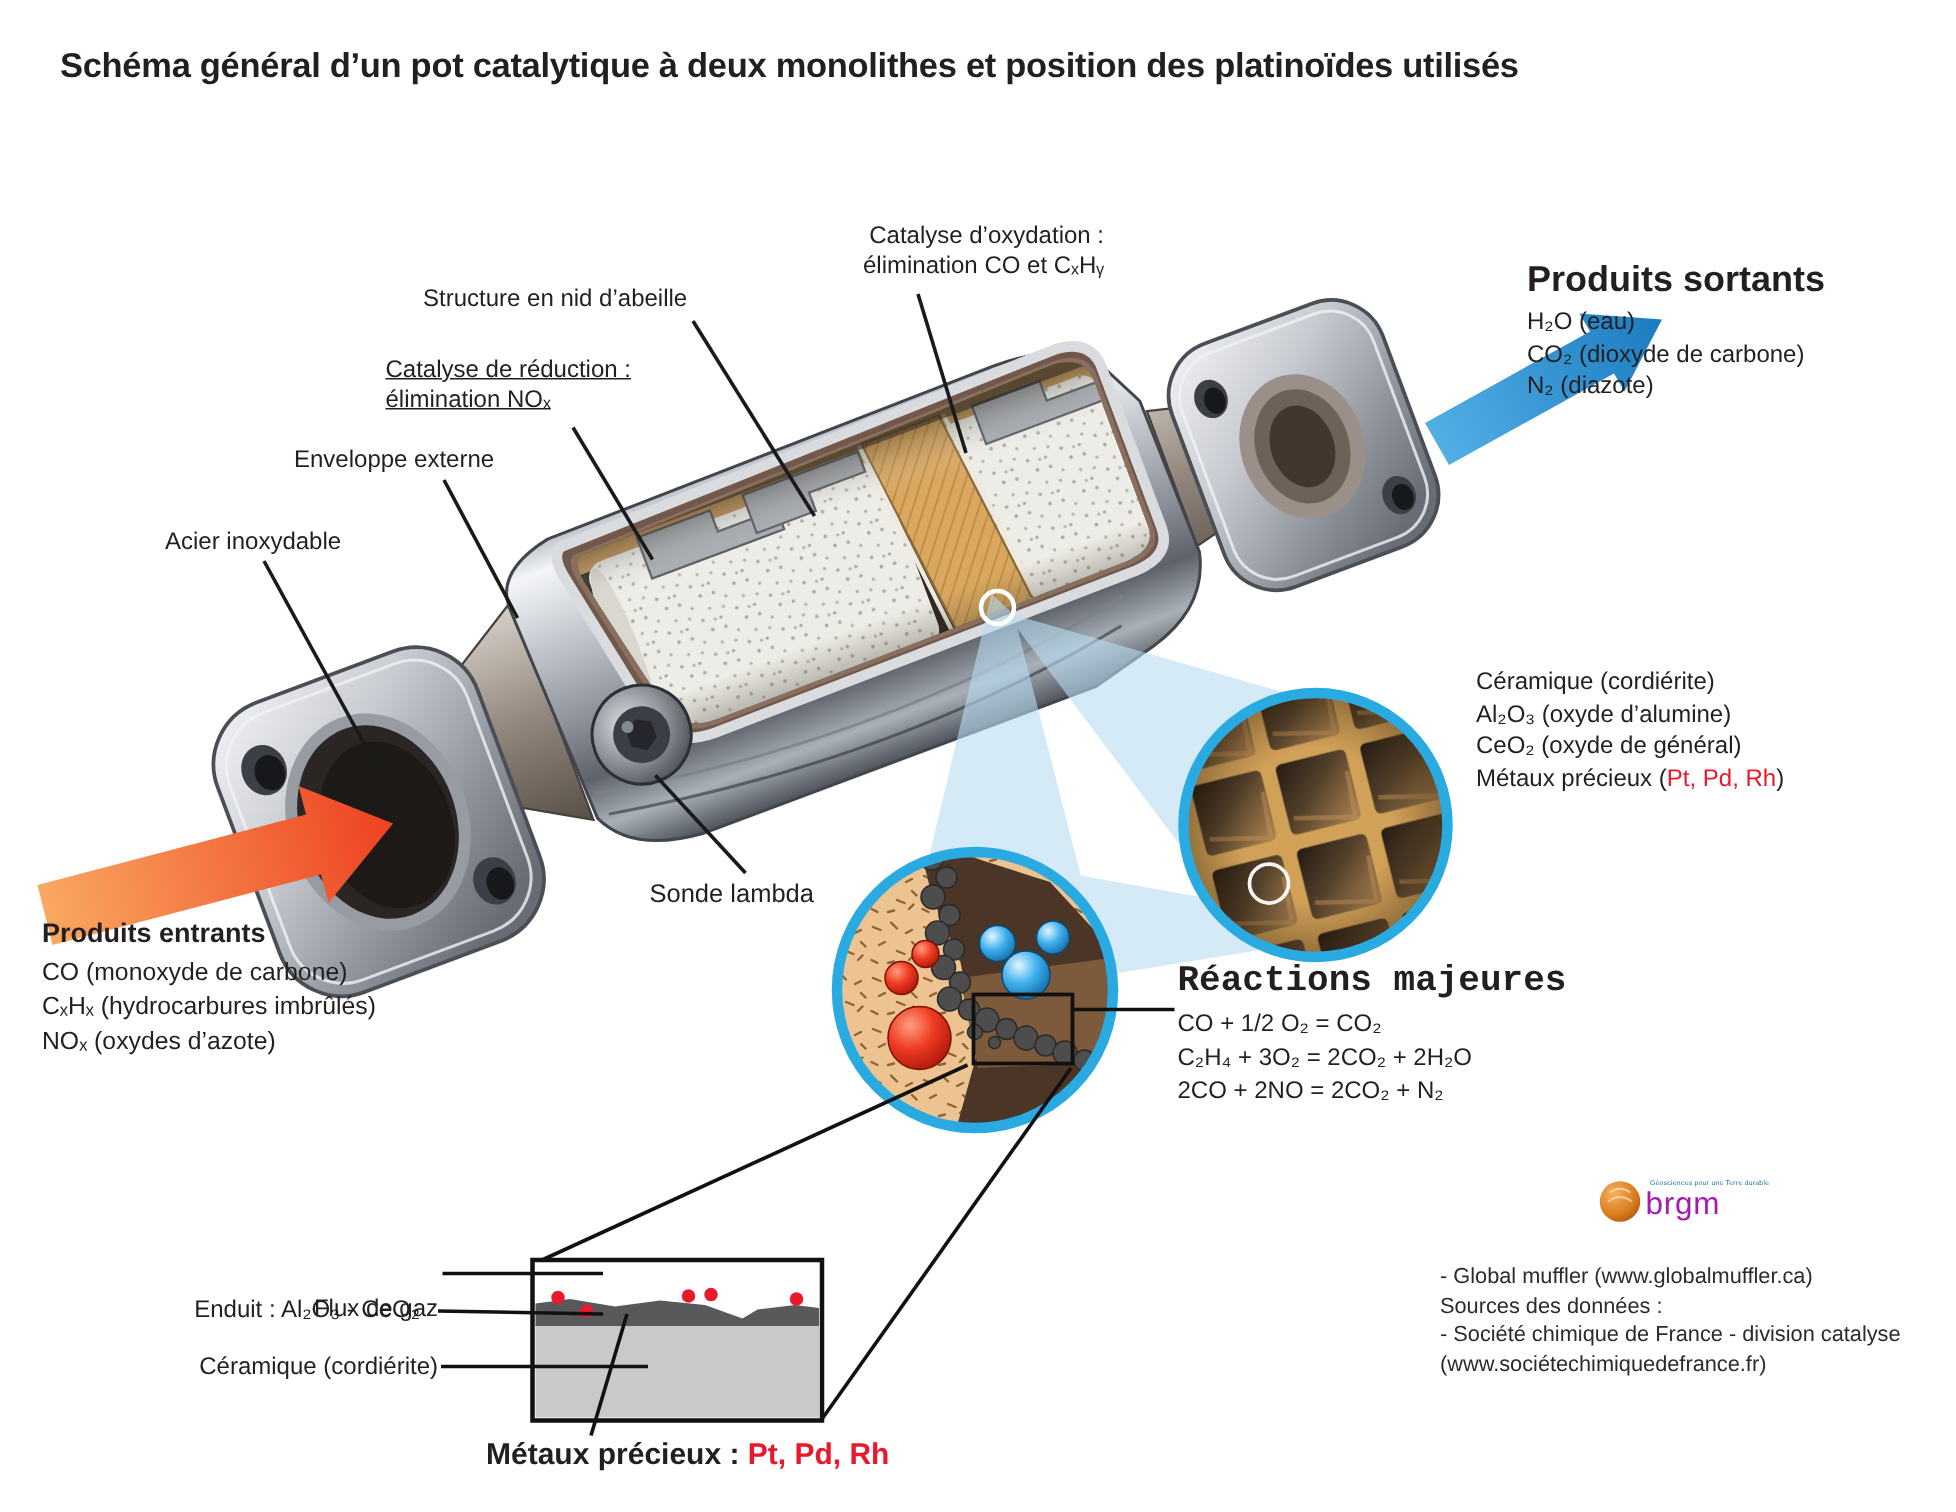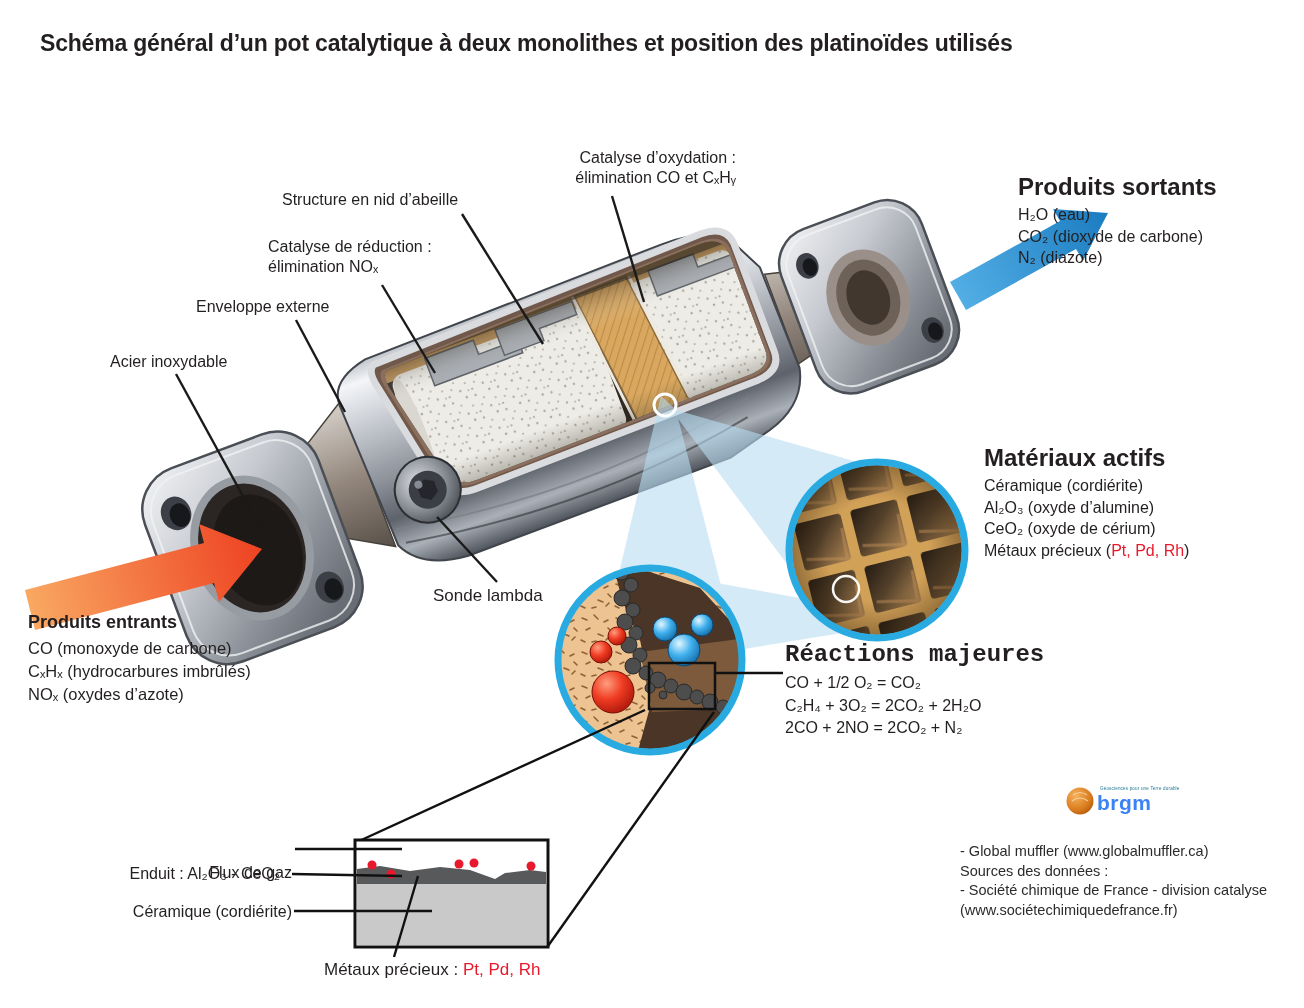--- a/index.html
+++ b/index.html
@@ -8,21 +8,21 @@
   .abs{position:absolute;}
   #art{position:absolute;left:0;top:0;}
   .title{font-size:23px;font-weight:bold;letter-spacing:-0.2px;}
   .lbl{font-size:16px;line-height:20px;white-space:nowrap;}
   .lbl.center{text-align:right;}
   .lbl.right{text-align:right;}
   .sec .sec-title{font-weight:bold;white-space:nowrap;}
   .sec .sec-line{font-size:16px;line-height:21.5px;white-space:nowrap;}
   .red{color:#e8192c;}
   .sources{font-size:14.5px;line-height:19.5px;color:#2b2b2b;}
-  .brgm-word{font-size:21px;font-weight:bold;color:#3b82f6;letter-spacing:0.5px;}
+  .brgm-word{font-size:21px;font-weight:normal;color:#a21caf;letter-spacing:0.5px;}
   .brgm-tag{font-size:4.5px;color:#1c7693;letter-spacing:0.2px;}
 </style>
 </head>
 <body>
 
 <div id="canvas">
 
 <svg id="art" width="1304" height="1008" viewBox="0 0 1304 1008">
   <defs>
     <linearGradient id="metalV" x1="0" y1="288" x2="0" y2="516" gradientUnits="userSpaceOnUse">
@@ -307,21 +307,21 @@
 
 <div class="abs title" style="left:40px;top:30px;">Schéma général d’un pot catalytique à deux monolithes et position des platinoïdes utilisés</div>
 
 <div class="abs lbl" style="left:282px;top:190px;">Structure en nid d’abeille</div>
 
 <div class="abs lbl center" style="left:521px;top:148px;width:215px;">
   <div>Catalyse d’oxydation :</div>
   <div>élimination CO et CₓHᵧ</div>
 </div>
 
-<div class="abs lbl" style="left:268px;top:237px;">
+<div class="abs lbl" style="left:257px;top:237px;text-decoration:underline;">
   <div>Catalyse de réduction :</div>
   <div>élimination NOₓ</div>
 </div>
 
 <div class="abs lbl" style="left:196px;top:297px;">Enveloppe externe</div>
 <div class="abs lbl" style="left:110px;top:352px;">Acier inoxydable</div>
 <div class="abs lbl" style="left:433px;top:586px;font-size:17px;">Sonde lambda</div>
 
 <div class="abs sec" style="left:1018px;top:173px;">
   <div class="sec-title" style="font-size:24px;margin-bottom:3px;">Produits sortants</div>
@@ -331,38 +331,37 @@
 </div>
 
 <div class="abs sec" style="left:28px;top:612px;">
   <div class="sec-title" style="font-size:18px;margin-bottom:4px;">Produits entrants</div>
   <div class="sec-line" style="font-size:16.5px;line-height:23px;">CO (monoxyde de carbone)</div>
   <div class="sec-line" style="font-size:16.5px;line-height:23px;">CₓHₓ (hydrocarbures imbrûlés)</div>
   <div class="sec-line" style="font-size:16.5px;line-height:23px;">NOₓ (oxydes d’azote)</div>
 </div>
 
 <div class="abs sec" style="left:984px;top:444px;">
-  <div class="sec-title" style="font-size:24px;margin-bottom:3px;">Matériaux actifs</div>
   <div class="sec-line">Céramique (cordiérite)</div>
   <div class="sec-line">Al₂O₃ (oxyde d’alumine)</div>
-  <div class="sec-line">CeO₂ (oxyde de cérium)</div>
+  <div class="sec-line">CeO₂ (oxyde de général)</div>
   <div class="sec-line"><span>Métaux précieux (</span><span class="red">Pt, Pd, Rh</span><span>)</span></div>
 </div>
 
 <div class="abs sec" style="left:785px;top:641px;">
   <div class="sec-title" style="font-size:24px;margin-bottom:4px;font-family:Liberation Mono, monospace;">Réactions majeures</div>
   <div class="sec-line" style="line-height:22.5px;">CO + 1/2 O₂ = CO₂</div>
   <div class="sec-line" style="line-height:22.5px;">C₂H₄ + 3O₂ = 2CO₂ + 2H₂O</div>
   <div class="sec-line" style="line-height:22.5px;">2CO + 2NO = 2CO₂ + N₂</div>
 </div>
 
 <div class="abs lbl right" style="left:152px;top:839px;width:140px;margin-top:24px;">Flux de gaz</div>
 <div class="abs lbl right" style="left:88px;top:864px;width:192px;">Enduit : Al₂O₃ - CeO₂</div>
 <div class="abs lbl right" style="left:97px;top:902px;width:195px;">Céramique (cordiérite)</div>
-<div class="abs lbl" style="left:324px;top:960px;font-size:17px;"><span>Métaux précieux : </span><span class="red">Pt, Pd, Rh</span></div>
+<div class="abs lbl" style="left:324px;top:960px;font-size:20px;font-weight:bold;"><span>Métaux précieux : </span><span class="red">Pt, Pd, Rh</span></div>
 
 <div class="abs sources" style="left:960px;top:842px;">
   <div> - Global muffler (www.globalmuffler.ca)</div>
   <div>Sources des données :</div>
   <div> - Société chimique de France - division catalyse</div>
   <div>(www.sociétechimiquedefrance.fr)</div>
 </div>
 
 <div class="abs brgm-tag" style="left:1100px;top:786px;">Géosciences pour une Terre durable</div>
 <div class="abs brgm-word" style="left:1097px;top:791px;">brgm</div>

